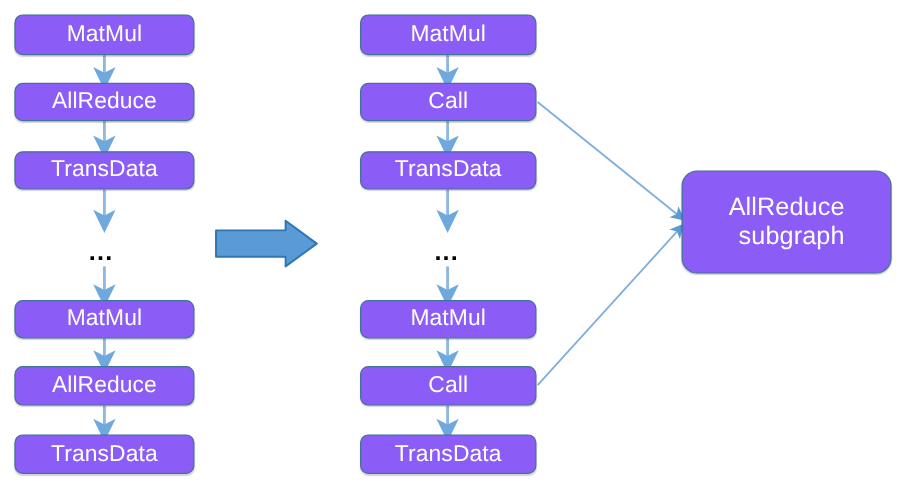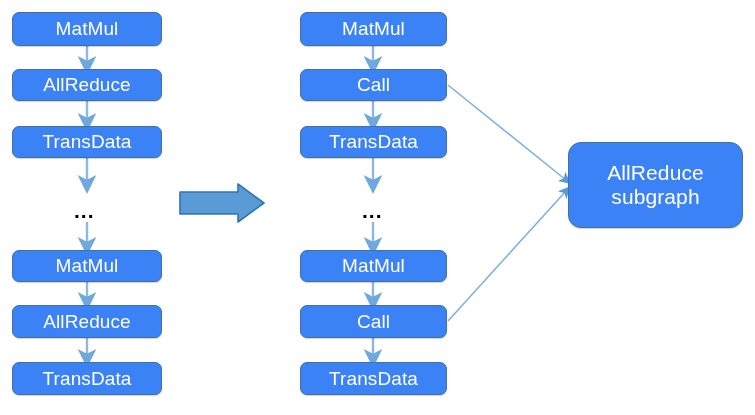--- a/index.html
+++ b/index.html
@@ -13,28 +13,28 @@
   #canvas {
     position: relative;
     width: 755px;
     height: 415px;
     background: #ffffff;
     overflow: hidden;
   }
   .node {
     position: absolute;
     box-sizing: border-box;
-    background: #3b82f6;
+    background: #8b5cf6;
     border: 1px solid #41719C;
     border-radius: 7px;
     color: #ffffff;
     display: flex;
     align-items: center;
     justify-content: center;
-    text-align: center;
+    text-align: right;
     font-size: 19px;
     line-height: 1.15;
     letter-spacing: 0.1px;
     white-space: pre-line;
     box-shadow: 0 1px 1px rgba(0,0,0,0.18);
   }
   .node.big {
     font-size: 21px;
     border-radius: 13px;
   }

